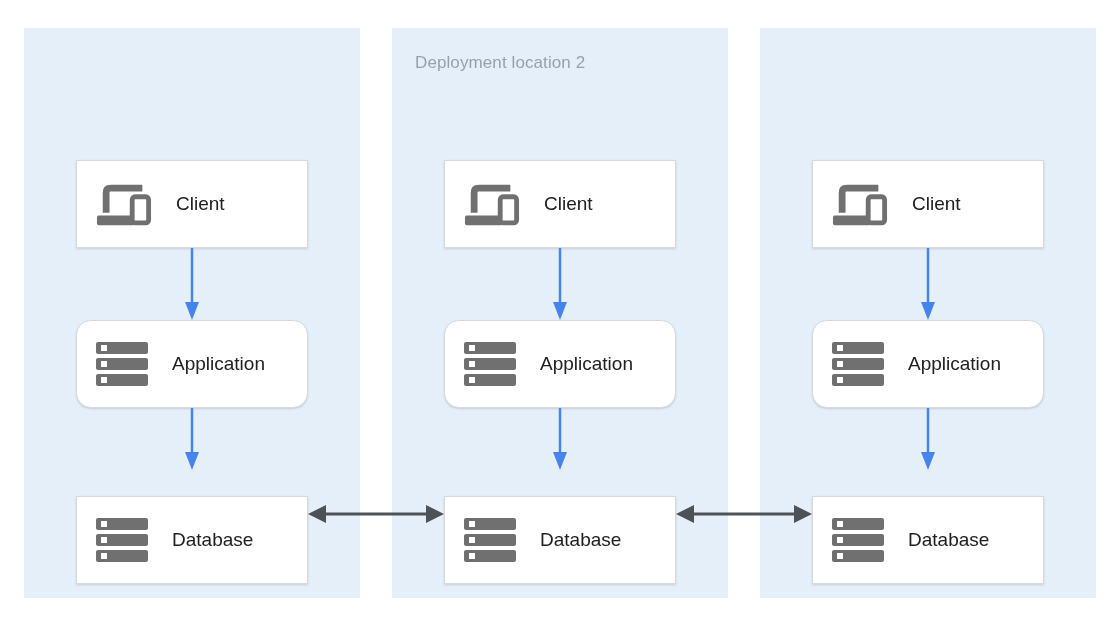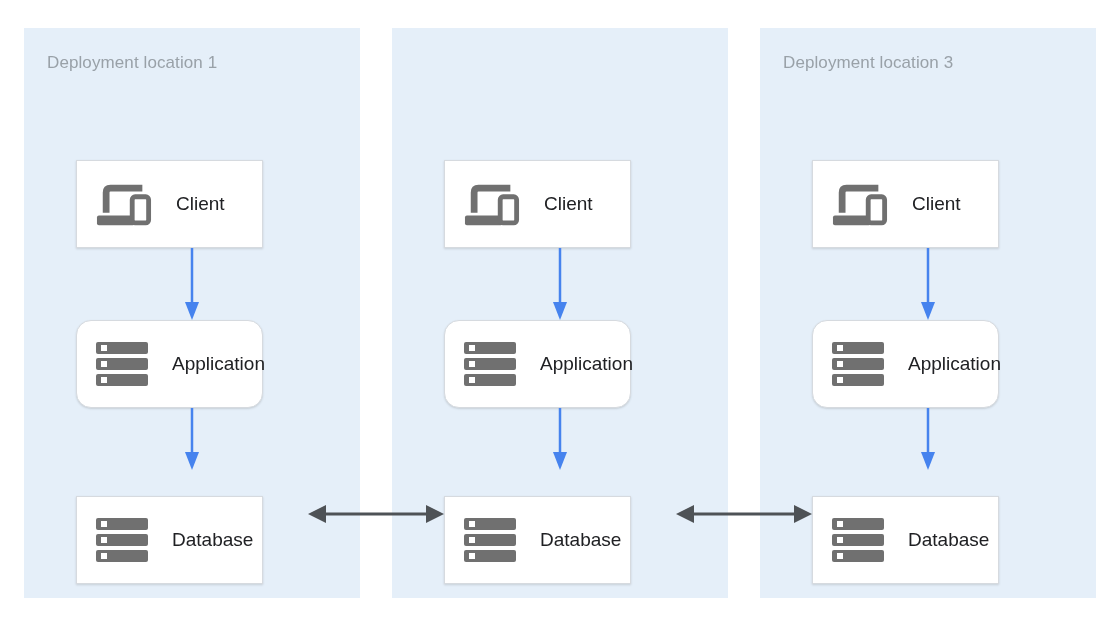--- a/index.html
+++ b/index.html
@@ -35,21 +35,21 @@
     top:24px;
     font-size:17px;
     line-height:22px;
     color:var(--title-text);
     letter-spacing:.1px;
     white-space:nowrap;
   }
   .node{
     position:absolute;
     left:52px;
-    width:187px;
+    width:232px;
     height:88px;
     background:var(--box-bg);
     border:1px solid var(--box-border);
     box-shadow:0 1px 2px rgba(60,64,67,.18);
     display:flex;
     align-items:center;
   }
   .node-client{top:132px;}
   .node-application{top:292px;border-radius:15px;}
   .node-database{top:468px;}
@@ -80,21 +80,20 @@
   .harrow-2{left:676px;}
   .harrow line{stroke:var(--replication-arrow);stroke-width:3;}
   .harrow polygon{fill:var(--replication-arrow);}
 </style>
 </head>
 <body>
 
 <div class="canvas">
 
   <div class="panel" style="left:24px">
-    <div class="panel-title">Deployment location 1</div>
 
     <div class="node node-client">
       <svg class="icon" width="56" height="46" viewBox="0 0 58 46">
         <path class="laptop-line" d="M10.5 32 L10.5 11 Q10.5 6.5 15 6.5 L48 6.5"></path>
         <rect class="ink" x="1" y="35" width="39" height="10" rx="2"></rect>
         <rect class="phone" x="37.5" y="15.5" width="17" height="27" rx="3"></rect>
       </svg>
       <span class="label">Client</span>
     </div>
 
@@ -127,20 +126,21 @@
         <rect class="ink" x="0" y="32" width="52" height="12" rx="2"></rect>
         <rect class="led" x="5" y="3" width="6" height="6"></rect>
         <rect class="led" x="5" y="19" width="6" height="6"></rect>
         <rect class="led" x="5" y="35" width="6" height="6"></rect>
       </svg>
       <span class="label">Database</span>
     </div>
   </div>
 
   <div class="panel" style="left:392px">
+    <div class="panel-title">Deployment location 2</div>
 
     <div class="node node-client">
       <svg class="icon" width="56" height="46" viewBox="0 0 58 46">
         <path class="laptop-line" d="M10.5 32 L10.5 11 Q10.5 6.5 15 6.5 L48 6.5"></path>
         <rect class="ink" x="1" y="35" width="39" height="10" rx="2"></rect>
         <rect class="phone" x="37.5" y="15.5" width="17" height="27" rx="3"></rect>
       </svg>
       <span class="label">Client</span>
     </div>
 
@@ -173,21 +173,20 @@
         <rect class="ink" x="0" y="32" width="52" height="12" rx="2"></rect>
         <rect class="led" x="5" y="3" width="6" height="6"></rect>
         <rect class="led" x="5" y="19" width="6" height="6"></rect>
         <rect class="led" x="5" y="35" width="6" height="6"></rect>
       </svg>
       <span class="label">Database</span>
     </div>
   </div>
 
   <div class="panel" style="left:760px">
-    <div class="panel-title">Deployment location 3</div>
 
     <div class="node node-client">
       <svg class="icon" width="56" height="46" viewBox="0 0 58 46">
         <path class="laptop-line" d="M10.5 32 L10.5 11 Q10.5 6.5 15 6.5 L48 6.5"></path>
         <rect class="ink" x="1" y="35" width="39" height="10" rx="2"></rect>
         <rect class="phone" x="37.5" y="15.5" width="17" height="27" rx="3"></rect>
       </svg>
       <span class="label">Client</span>
     </div>
 

